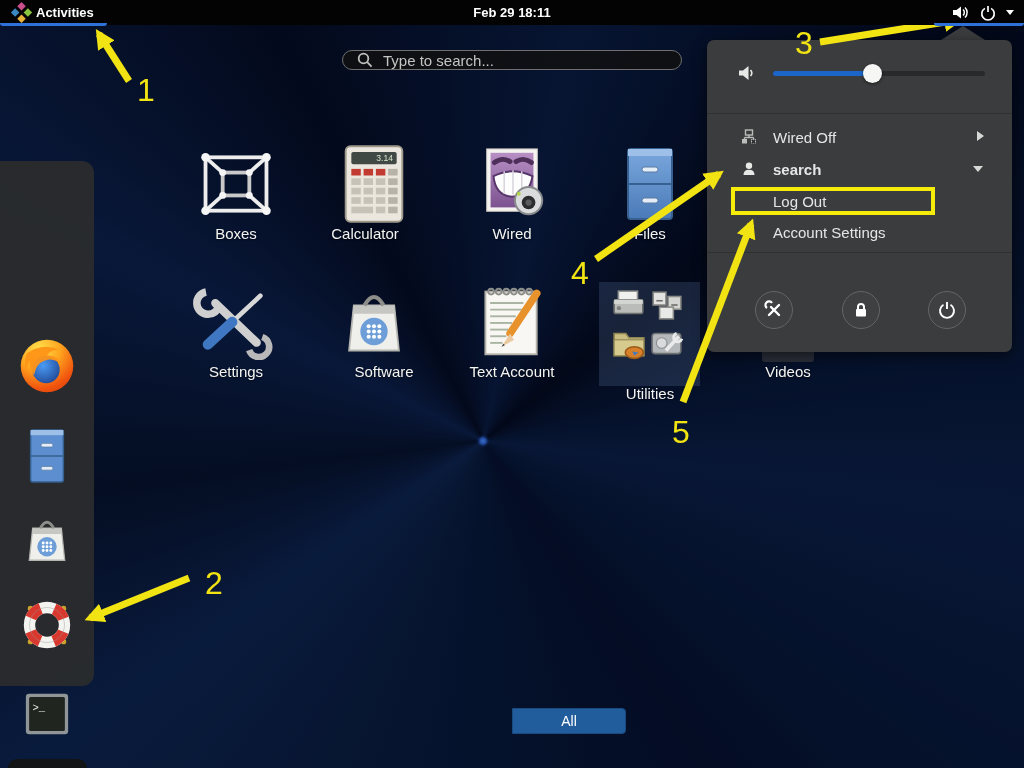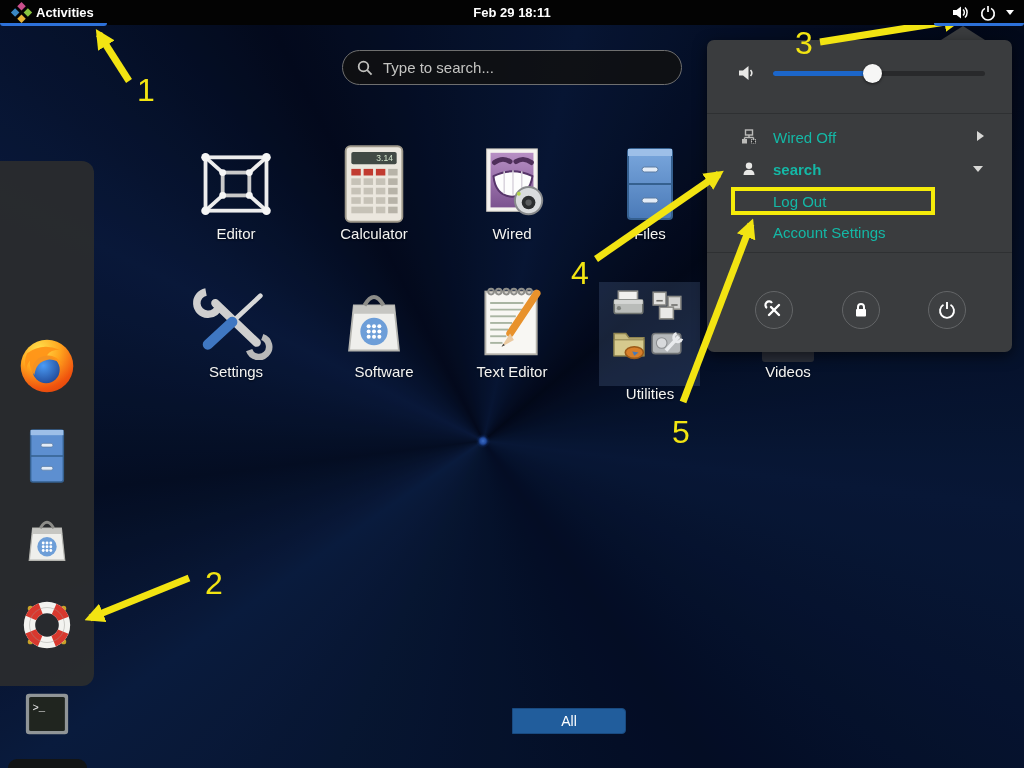--- a/index.html
+++ b/index.html
@@ -27,21 +27,21 @@
   .distro-logo .p3{ left:0; bottom:0; background:#3a87c2;} .distro-logo .p4{ right:0; bottom:0; background:#e8b53a;}
   .activities-label { font-size:13px; font-weight:bold; color:#fff; }
   .clock { position:absolute; left:50%; transform:translateX(-50%); top:0; height:25px; display:flex; align-items:center; font-size:13px; font-weight:bold; color:#fff; }
   .indicators { position:absolute; right:6px; top:0; height:25px; display:flex; align-items:center; gap:10px; padding:0 4px; }
   .caret-down { width:0; height:0; border-left:4px solid transparent; border-right:4px solid transparent; border-top:5px solid #fff; }
   .underline { position:absolute; top:23px; height:3px; background:#2d71d9; z-index:61; }
   .underline.left { left:0; width:107px; border-radius:0 0 3px 3px; }
   .underline.right { left:934px; width:90px; border-radius:0 0 3px 3px; }
 
   
-  .search-bar { position:absolute; left:342px; top:50px; width:340px; height:35px; z-index:10;
+  .search-bar { position:absolute; left:342px; top:50px; width:340px; height:20px; z-index:10;
     background:rgba(16,16,16,0.85); border:1px solid #6f6f6f; border-radius:18px;
     display:flex; align-items:center; gap:10px; padding:0 14px; }
   .search-placeholder { color:#c4c4c2; font-size:15px; }
 
   
   .app-icon { position:absolute; width:130px; height:88px; display:flex; align-items:center; justify-content:center; z-index:10; }
   .app-label { position:absolute; width:130px; text-align:center; font-size:15px; color:#f4f4f2; z-index:10; text-shadow:0 1px 2px rgba(0,0,0,0.6); }
   .utilities-tile { position:absolute; left:599px; top:282px; width:101px; height:104px; background:rgba(128,158,210,0.18); z-index:9; }
   .util-grid { position:absolute; left:612px; top:288px; width:76px; height:72px; display:grid; grid-template-columns:34px 34px; grid-template-rows:34px 34px; gap:4px; z-index:10; }
   .videos-sliver { position:absolute; left:762px; top:352px; width:52px; height:10px; background:#2b2f3a; border-radius:0 0 3px 3px; z-index:10; }
@@ -53,21 +53,21 @@
 
   
   .tab { position:absolute; top:708px; height:26px; display:flex; align-items:center; justify-content:center; font-size:14px; color:#fff; z-index:10; }
   .tab-frequent { left:388px; width:124px; background:#36393a; border:1px solid #1d1f20; border-radius:4px 0 0 4px; }
   .tab-all { left:512px; width:114px; background:#215d9c; border:1px solid #194a80; border-radius:0 4px 4px 0; }
 
   
   .menu { position:absolute; left:707px; top:40px; width:305px; height:312px; background:#3a3c3e; border-radius:7px; box-shadow:0 4px 14px rgba(0,0,0,0.55); z-index:30; }
   .menu-pointer { position:absolute; left:941px; top:26px; width:0; height:0; border-left:22px solid transparent; border-right:22px solid transparent; border-bottom:14px solid #3a3c3e; z-index:30; }
   .menu .sep { position:absolute; left:0; width:100%; height:1px; background:#2e3032; }
-  .menu-text { position:absolute; left:66px; font-size:15px; color:#14b8a6; }
+  .menu-text { position:absolute; left:66px; font-size:15px; color:#e5e5e5; }
   .vol-track { position:absolute; left:66px; top:31px; width:212px; height:5px; background:#28292b; border-radius:3px; }
   .vol-fill { position:absolute; left:0; top:0; height:5px; background:#1c66c9; border-radius:3px 0 0 3px; }
   .vol-handle { position:absolute; top:-7px; width:19px; height:19px; background:#f6f6f5; border-radius:50%; box-shadow:0 1px 3px rgba(0,0,0,0.6); }
   .chevron-right { position:absolute; left:270px; top:91px; width:0; height:0; border-top:5px solid transparent; border-bottom:5px solid transparent; border-left:7px solid #d8d8d6; }
   .caret-down-menu { position:absolute; left:266px; top:126px; width:0; height:0; border-left:5px solid transparent; border-right:5px solid transparent; border-top:6px solid #d8d8d6; }
   .round-btn { position:absolute; top:251px; width:38px; height:38px; border:1px solid #636567; border-radius:50%; display:flex; align-items:center; justify-content:center; background:#3e4042; }
 
   
   .logout-highlight { position:absolute; left:731px; top:187px; width:204px; height:28px; border:4px solid #f5ec0a; z-index:40; }
   .annotations { position:absolute; left:0; top:0; width:1024px; height:768px; z-index:50; pointer-events:none; }
@@ -169,22 +169,22 @@
             <stop offset="1" stop-color="#4a7ab8"></stop>
           </linearGradient>
         </defs>
       <rect x="8" y="4" width="44" height="70" rx="3" fill="url(#fcg)" stroke="#35608f" stroke-width="2"></rect>
       <rect x="8" y="4" width="44" height="7" fill="#9dbfe8"></rect>
       <line x1="8" y1="39" x2="52" y2="39" stroke="#35608f" stroke-width="2"></line>
       <rect x="22" y="22" width="16" height="5" rx="2.5" fill="#e3ecf7" stroke="#5a7ba2"></rect>
       <rect x="22" y="53" width="16" height="5" rx="2.5" fill="#e3ecf7" stroke="#5a7ba2"></rect>
     </svg>
   </div>
-  <div class="app-label" style="left:171px; top:225px;">Editor</div>
-  <div class="app-label" style="left:309px; top:225px;">Calculator</div>
+  <div class="app-label" style="left:171px; top:225px;">Boxes</div>
+  <div class="app-label" style="left:300px; top:225px;">Calculator</div>
   <div class="app-label" style="left:447px; top:225px;">Wired</div>
   <div class="app-label" style="left:585px; top:225px;">Files</div>
 
   <div class="app-icon" style="left:171px; top:278px;">
     <svg width="90" height="76" viewBox="0 0 96 80">
       <line x1="26" y1="20" x2="70" y2="62" stroke="#cfcfcf" stroke-width="9" stroke-linecap="round"></line>
       <path d="M16 8 A12 12 0 1 0 30 22" fill="none" stroke="#cfcfcf" stroke-width="8"></path>
       <path d="M62 70 A11 11 0 1 0 76 56" fill="none" stroke="#b9b9b9" stroke-width="7"></path>
       <line x1="44" y1="40" x2="74" y2="12" stroke="#d8d8d8" stroke-width="5" stroke-linecap="round"></line>
       <line x1="18" y1="64" x2="44" y2="40" stroke="#3f77c2" stroke-width="11" stroke-linecap="round"></line>
@@ -229,21 +229,21 @@
           <line x1="17" y1="57" x2="34" y2="57"></line>
           <line x1="17" y1="64" x2="30" y2="64"></line>
       </g>
       <line x1="66" y1="12" x2="38" y2="54" stroke="#e8922c" stroke-width="8" stroke-linecap="round"></line>
       <path d="M38 54 L29 68 L42 61 Z" fill="#eac9a0"></path>
       <path d="M31 65 L29 68 L32.5 66.5 Z" fill="#3a3a3a"></path>
     </svg>
   </div>
   <div class="app-label" style="left:171px; top:363px;">Settings</div>
   <div class="app-label" style="left:319px; top:363px;">Software</div>
-  <div class="app-label" style="left:447px; top:363px;">Text Editor</div>
+  <div class="app-label" style="left:447px; top:363px;">Text Account</div>
 
   <div class="utilities-tile"></div>
   <div class="util-grid">
     <svg width="34" height="34" viewBox="0 0 32 32">
       <rect x="6" y="3" width="18" height="10" fill="#f0f0ee" stroke="#93938f" stroke-width="1.5"></rect>
       <rect x="2" y="11" width="27" height="13" rx="2" fill="#b9bcb9" stroke="#6e726e" stroke-width="1.5"></rect>
       <rect x="2" y="11" width="27" height="4" fill="#d4d6d4"></rect>
       <circle cx="6.5" cy="19" r="2" fill="#7e827e"></circle>
     </svg>
     <svg width="34" height="34" viewBox="0 0 32 32">

